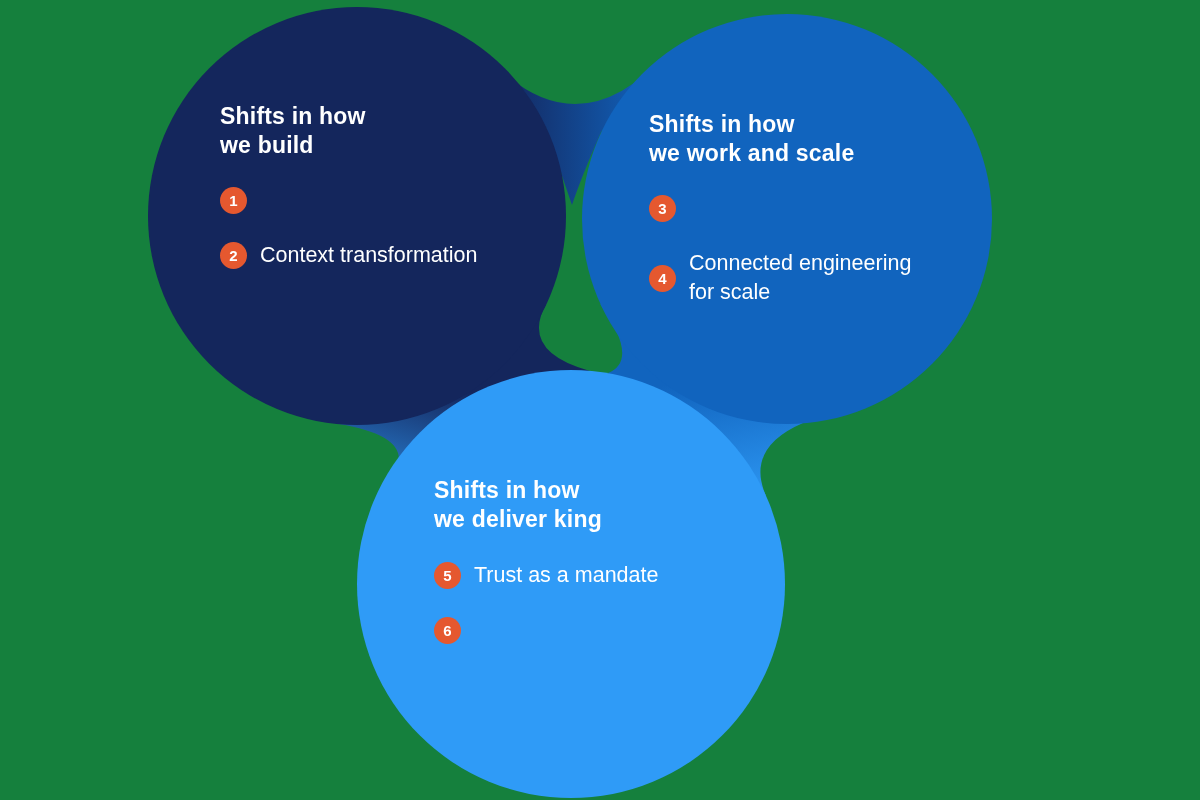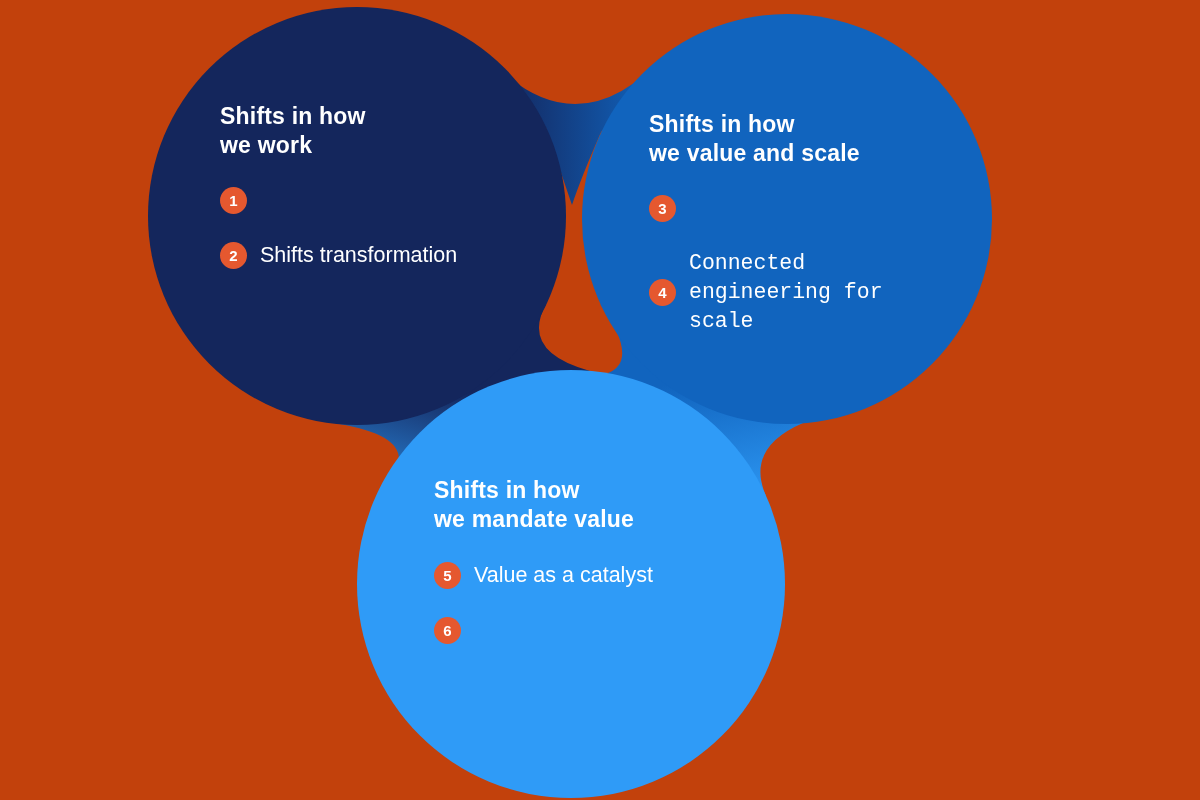--- a/index.html
+++ b/index.html
@@ -12,21 +12,21 @@
   *{box-sizing:border-box;}
   body{
     margin:0;
     background:#ffffff;
     font-family:"Liberation Sans", sans-serif;
   }
   .stage{
     position:relative;
     width:1200px;
     height:800px;
-    background:#c2410c;
+    background:#15803d;
     overflow:hidden;
   }
   .stage svg{
     position:absolute;
     left:0; top:0;
   }
   .content{
     position:absolute;
     color:var(--text);
   }
@@ -55,21 +55,20 @@
     color:var(--text);
     display:flex;
     align-items:center;
     justify-content:center;
     font-size:15px;
     font-weight:700;
     line-height:1;
   }
   .item-text.narrow{
     max-width:237px;
-    font-family:Liberation Mono, monospace;
   }
   .content.work{left:220px; top:102px; width:332px;}
   .content.build{left:649px; top:110px; width:322px;}
   .content.deliver{left:434px; top:476px; width:312px;}
 </style>
 </head>
 <body>
 
 <div class="stage">
 
@@ -94,52 +93,52 @@
     <path d="M 600,304 Q 640,360 608,373 L 766,496 Q 745,448 803,423 Z" fill="url(#gradRight)"></path>
 
     <circle cx="357" cy="216" r="209" style="fill:var(--navy)"></circle>
     <circle cx="787" cy="219" r="205" style="fill:var(--blue)"></circle>
     <circle cx="571" cy="584" r="214" style="fill:var(--light-blue)"></circle>
   </svg>
 
   <div class="content work">
     <div class="circle-title">
       <span>Shifts in how</span>
-      <span>we work</span>
+      <span>we build</span>
     </div>
     <div class="item">
       <span class="badge">1</span>
     </div>
     <div class="item">
       <span class="badge">2</span>
-      <span class="item-text">Shifts transformation</span>
+      <span class="item-text">Context transformation</span>
     </div>
   </div>
 
   <div class="content build">
     <div class="circle-title">
       <span>Shifts in how</span>
-      <span>we value and scale</span>
+      <span>we work and scale</span>
     </div>
     <div class="item">
       <span class="badge">3</span>
     </div>
     <div class="item">
       <span class="badge">4</span>
       <span class="item-text narrow">Connected engineering for scale</span>
     </div>
   </div>
 
   <div class="content deliver">
     <div class="circle-title">
       <span>Shifts in how</span>
-      <span>we mandate value</span>
+      <span>we deliver king</span>
     </div>
     <div class="item">
       <span class="badge">5</span>
-      <span class="item-text">Value as a catalyst</span>
+      <span class="item-text">Trust as a mandate</span>
     </div>
     <div class="item">
       <span class="badge">6</span>
     </div>
   </div>
 
 </div>
 
 </body></html>

